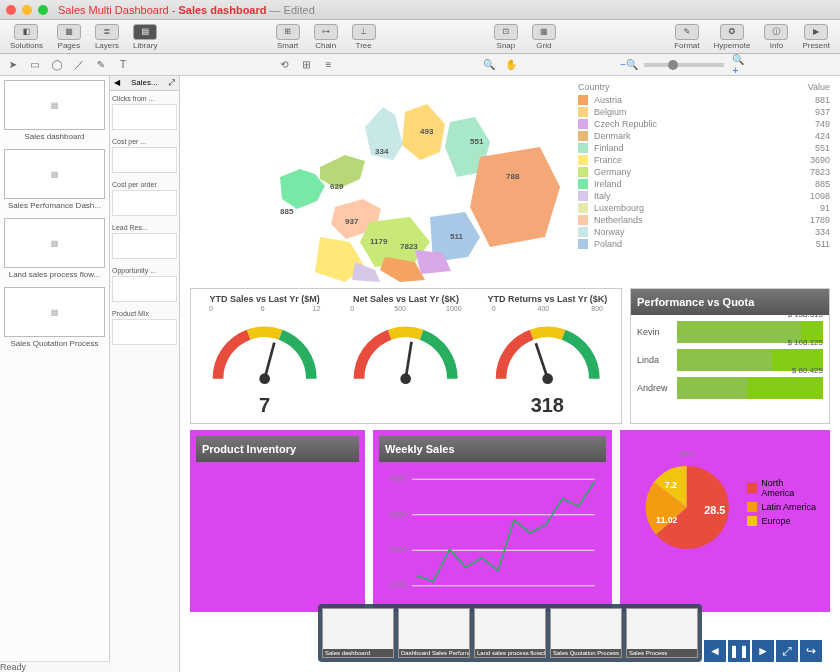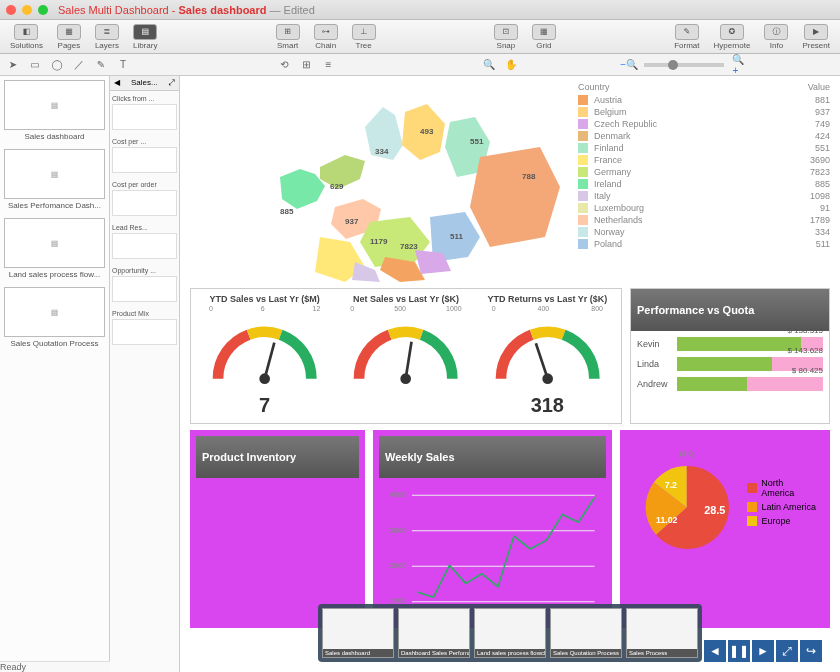--- a/index.html
+++ b/index.html
@@ -55,25 +55,25 @@
 .legend-val{ color:#888;}
 
 
 .row2{ display:flex; padding:2px 10px; gap:8px;}
 .gauges{ display:flex; gap:6px; background:#fff; border:1px solid #ccc; padding:6px; flex:1;}
 .gauge{ flex:1; text-align:center;}
 .gauge-title{ font-size:9px; font-weight:bold; color:#444; line-height:1.1;}
 .gauge-svg{ width:100%; height:80px;}
 .gauge-val{ font-size:20px; font-weight:bold; color:#333;}
 .perf{ width:200px; background:#fff; border:1px solid #ccc;}
-.panel-hdr{ background:linear-gradient(#777,#555); color:#fff; font-size:11px; font-weight:bold; padding:15px 6px;}
+.panel-hdr{ background:linear-gradient(#777,#555); color:#fff; font-size:11px; font-weight:bold; padding:7px 6px;}
 .perf-body{ padding:6px;}
 .perf-row{ display:flex; align-items:center; margin-bottom:6px; font-size:9px;}
 .perf-name{ width:40px; color:#555;}
-.perf-bar{ flex:1; height:14px; background:#f9a8d4; position:relative;}
+.perf-bar{ flex:1; height:22px; background:#84cc16; position:relative;}
 .perf-fill{ height:100%; background:#8bc34a;}
 .perf-amt{ position:absolute; top:-11px; right:0; font-size:8px; color:#555;}
 
 
 .row3{ display:flex; padding:4px 10px; gap:8px;}
 .panel{ background:#d946ef; border:6px solid #d946ef; flex:1;}
 .inv-body{ padding:6px; text-align:center; position:relative;}
 .weekly-body{ padding:6px;}
 .purch-body{ padding:6px; display:flex; align-items:center;}
 .pie-lgd{ font-size:9px; margin-left:6px;}
@@ -259,21 +259,21 @@
           <path d="M130 155 l30 5 15 25 -20 15 -30 -10z" fill="#ffe878"></path>
           <path d="M195 175 l30 5 10 18 -25 2 -20 -12z" fill="#f4a460"></path>
           <path d="M165 180 l20 8 5 12 -28 -2z" fill="#d8c8e8"></path>
           <path d="M225 168 l28 3 8 18 -30 3z" fill="#d8a8e8"></path>
         </svg>
         <div id="map-labels">
             <div class="map-lbl" style="left:185px;top:65px">334</div>
             <div class="map-lbl" style="left:230px;top:45px">493</div>
             <div class="map-lbl" style="left:280px;top:55px">551</div>
             <div class="map-lbl" style="left:140px;top:100px">629</div>
-            <div class="map-lbl" style="left:332px;top:90px">788</div>
+            <div class="map-lbl" style="left:316px;top:90px">788</div>
             <div class="map-lbl" style="left:90px;top:125px">885</div>
             <div class="map-lbl" style="left:155px;top:135px">937</div>
             <div class="map-lbl" style="left:180px;top:155px">1179</div>
             <div class="map-lbl" style="left:210px;top:160px">7823</div>
             <div class="map-lbl" style="left:260px;top:150px">511</div>
           </div>
       </div>
       <div class="legend">
         <div class="legend-hdr">
             <span>Country</span>
@@ -411,21 +411,21 @@
             <div class="perf-row">
       <div class="perf-name">Kevin</div>
       <div class="perf-bar">
         <div class="perf-amt">$ 138.515</div>
         <div class="perf-fill" style="width:85%"></div>
       </div>
     </div>
             <div class="perf-row">
       <div class="perf-name">Linda</div>
       <div class="perf-bar">
-        <div class="perf-amt">$ 143.628</div>
+        <div class="perf-amt">$ 108.125</div>
         <div class="perf-fill" style="width:65%"></div>
       </div>
     </div>
             <div class="perf-row">
       <div class="perf-name">Andrew</div>
       <div class="perf-bar">
         <div class="perf-amt">$ 80.425</div>
         <div class="perf-fill" style="width:48%"></div>
       </div>
     </div>

